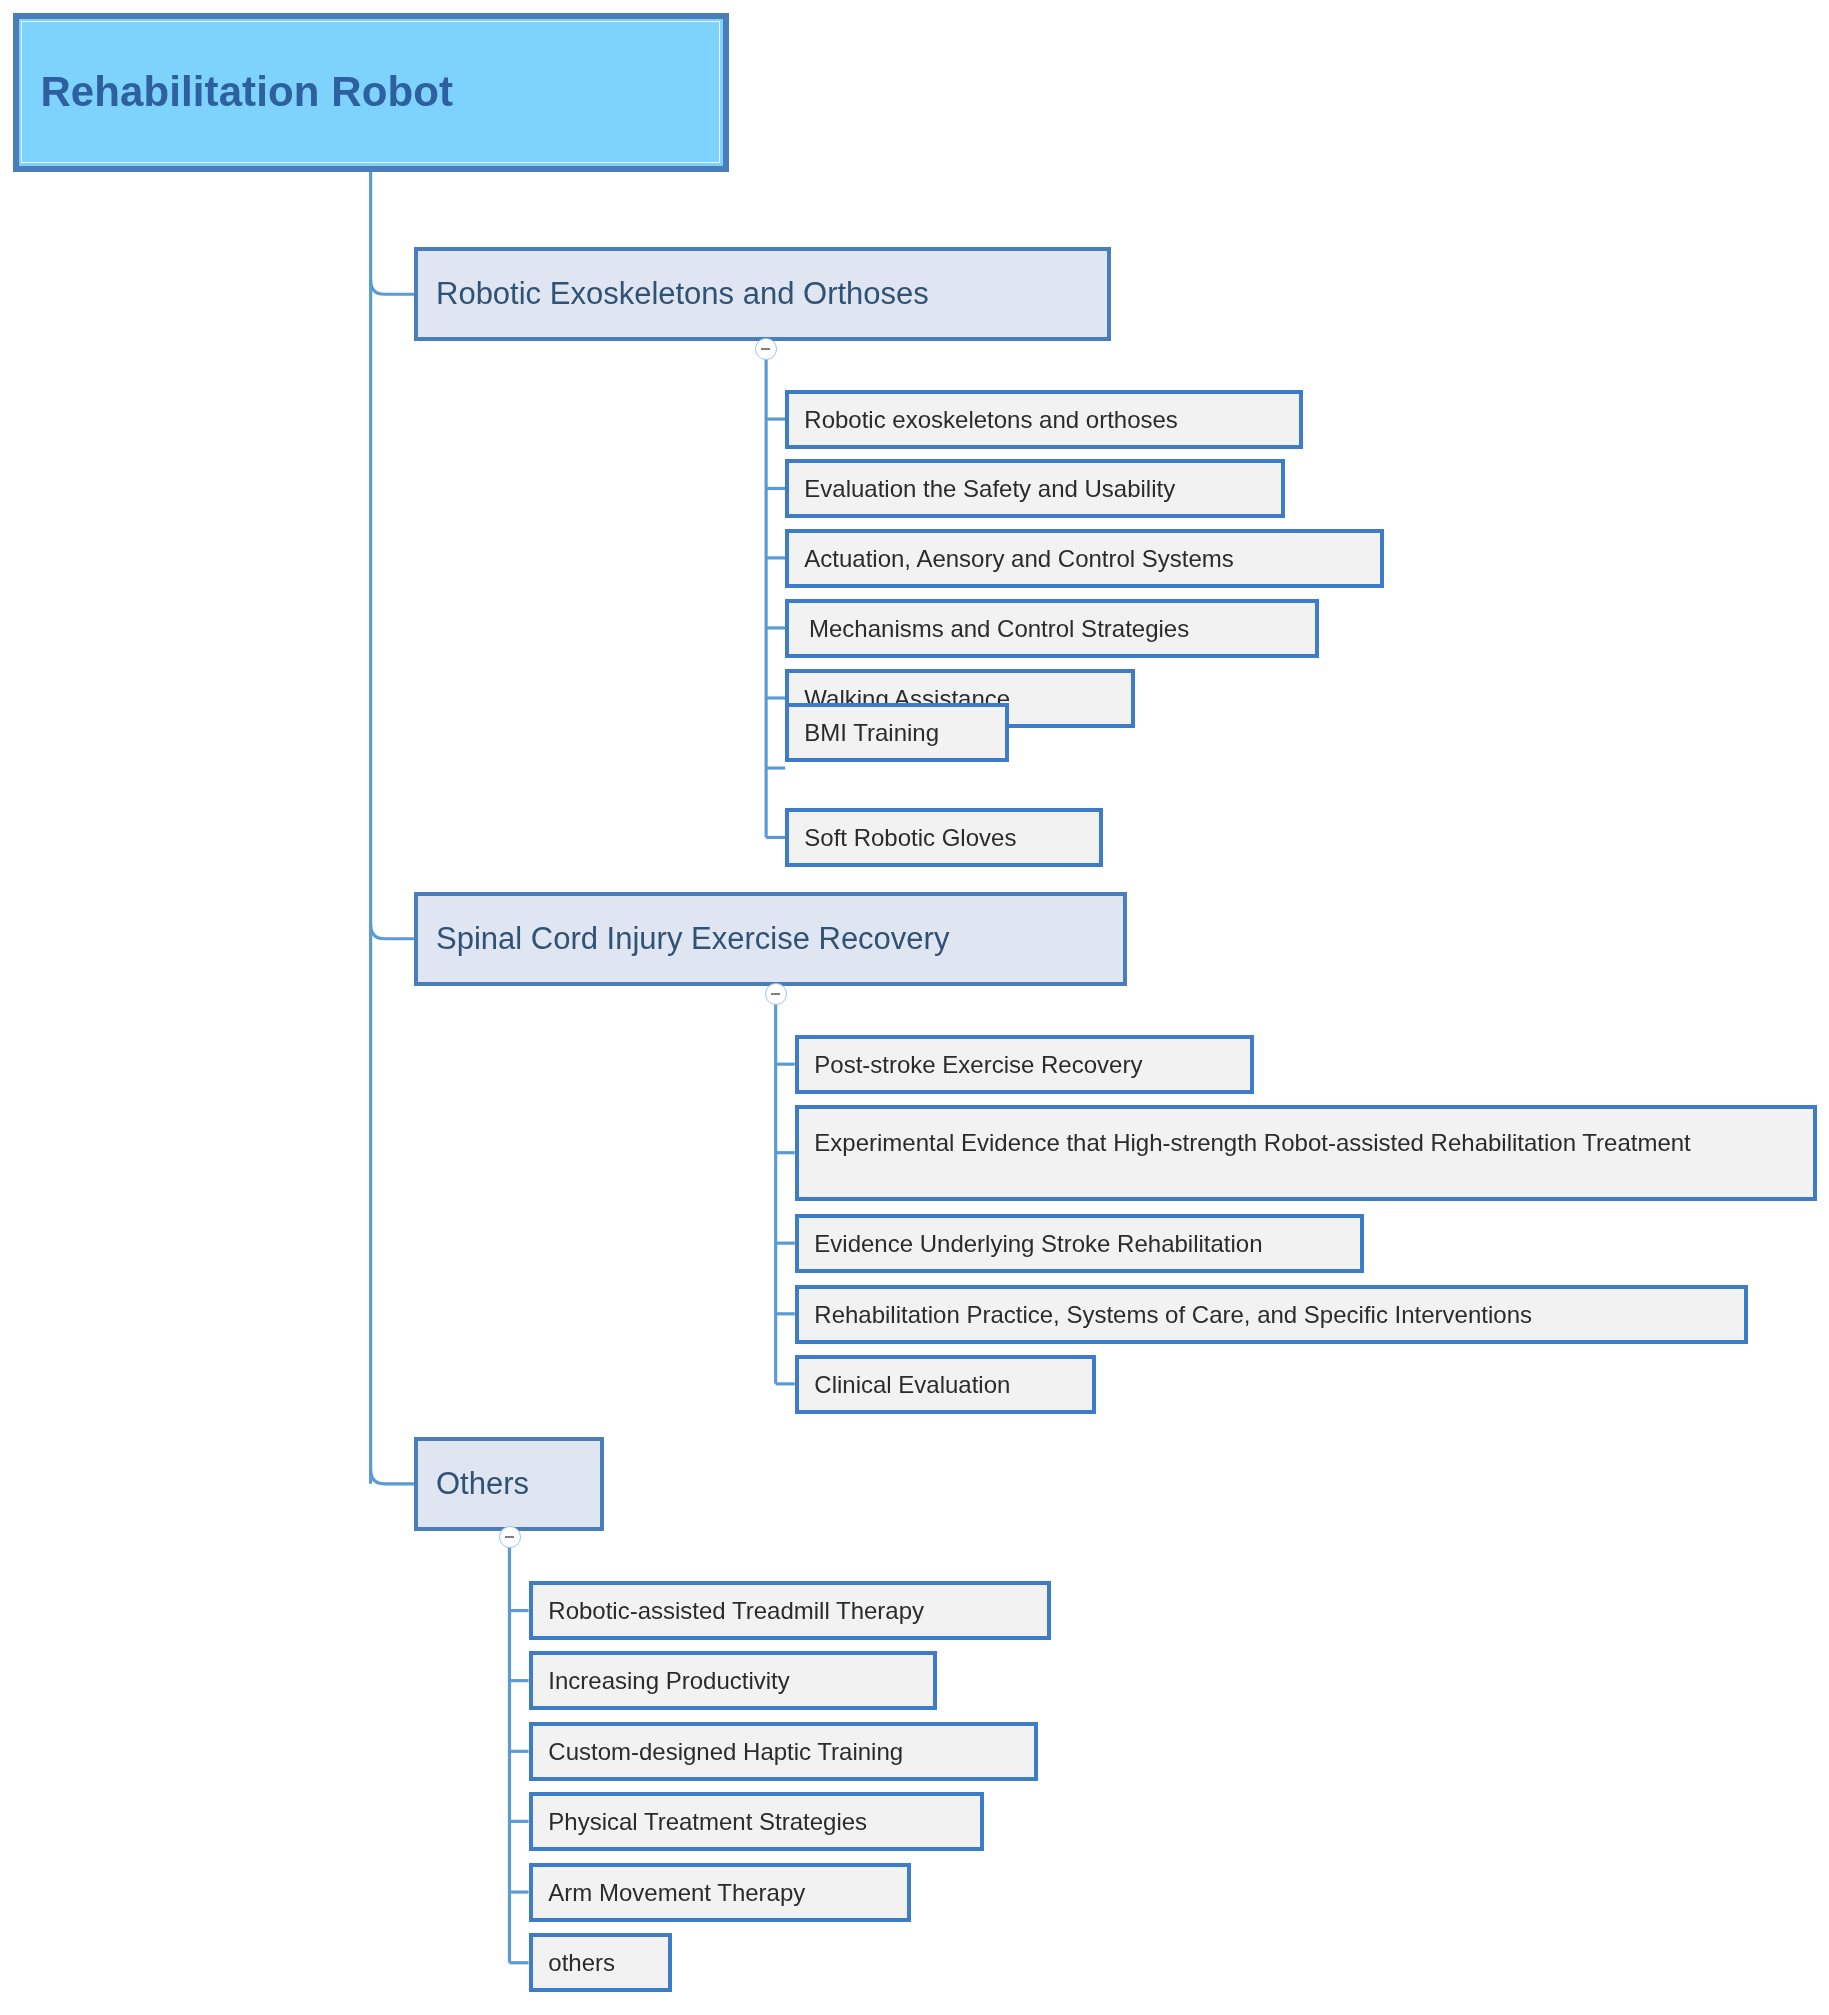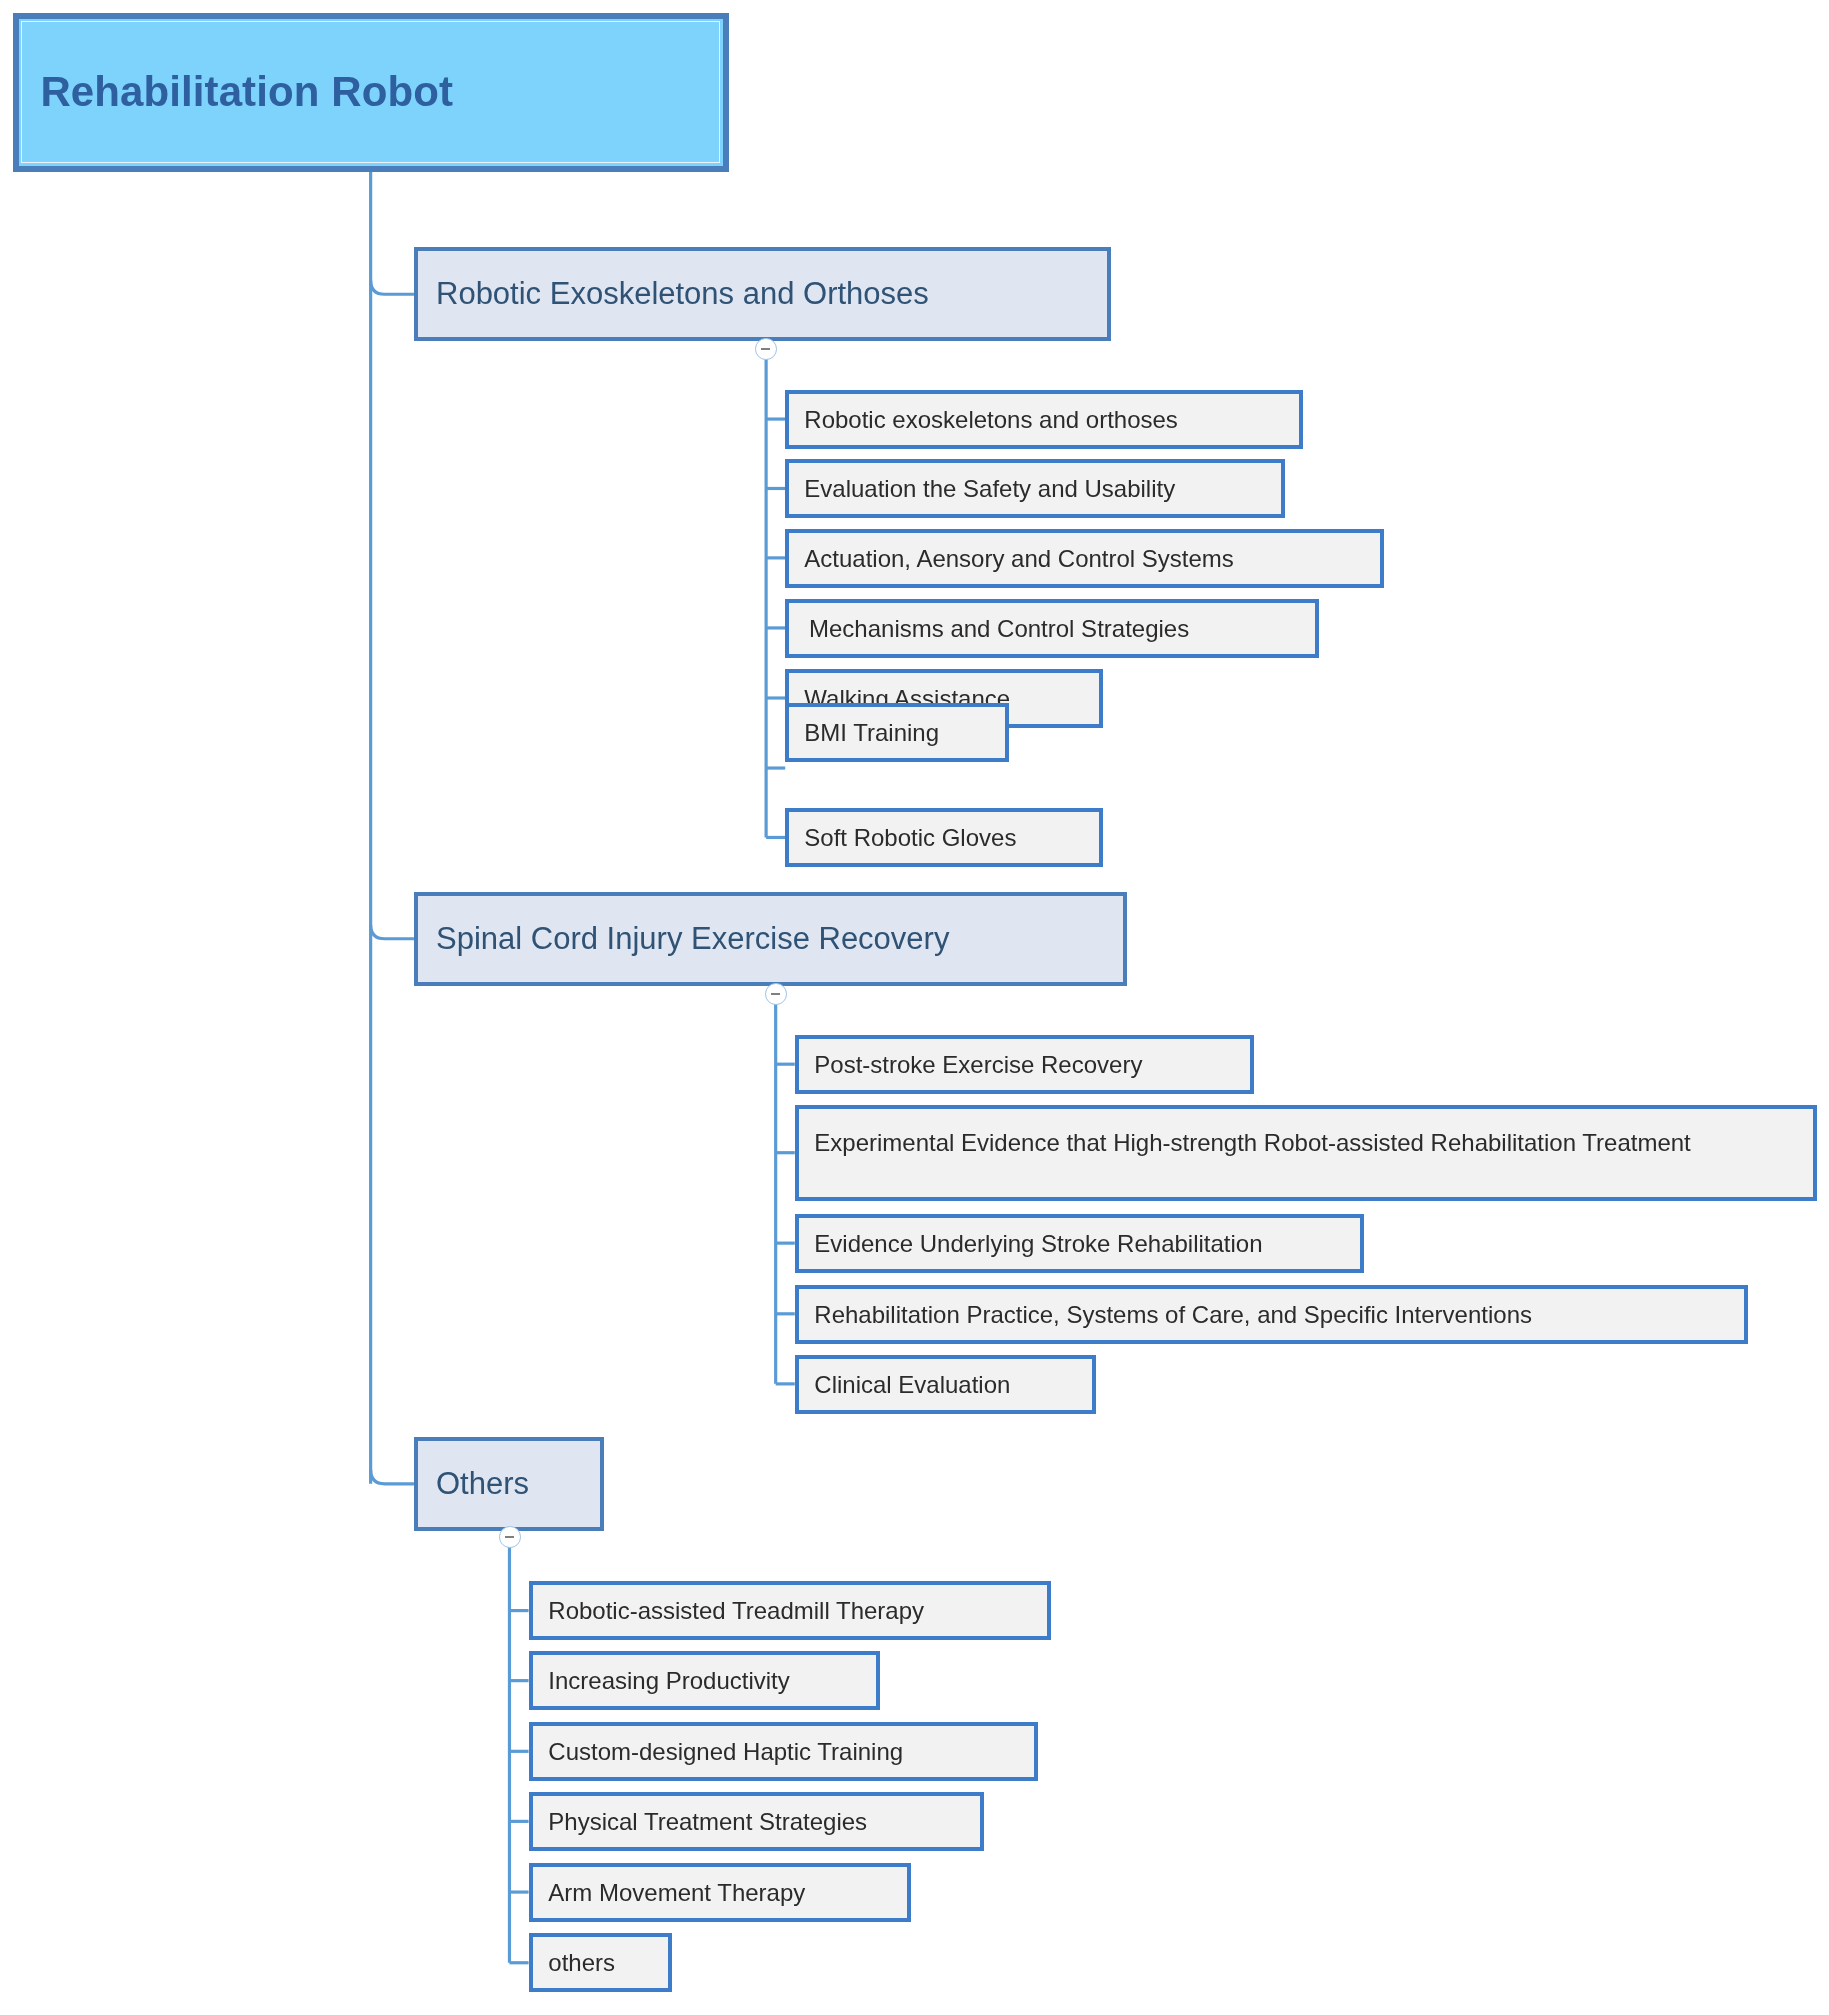--- a/index.html
+++ b/index.html
@@ -166,21 +166,21 @@
   </div>
   <div class="node leaf" style="left:785px; top:459px; width:500px; height:59px;">
     <span>Evaluation the Safety and Usability</span>
   </div>
   <div class="node leaf" style="left:785px; top:529px; width:599px; height:59px;">
     <span>Actuation, Aensory and Control Systems</span>
   </div>
   <div class="node leaf" style="left:785px; top:599px; width:534px; height:59px;padding-left:20px;">
     <span>Mechanisms and Control Strategies</span>
   </div>
-  <div class="node leaf" style="left:785px; top:669px; width:318px; height:59px;">
+  <div class="node leaf" style="left:785px; top:669px; width:350px; height:59px;">
     <span>Walking Assistance</span>
   </div>
   <div class="node leaf" style="left:785px; top:703px; width:224px; height:59px;">
     <span>BMI Training</span>
   </div>
   <div class="node leaf" style="left:785px; top:808px; width:318px; height:59px;">
     <span>Soft Robotic Gloves</span>
   </div>
 
   <div class="node branch" style="left:414px; top:892px; width:713px; height:94px;">
@@ -209,21 +209,21 @@
   <div class="node branch" style="left:414px; top:1437px; width:190px; height:94px;">
     <span>Others</span>
   </div>
   <div class="toggle" style="left:499px; top:1526px;">
     <span class="minus"></span>
   </div>
 
   <div class="node leaf" style="left:529px; top:1581px; width:522px; height:59px;">
     <span>Robotic-assisted Treadmill Therapy</span>
   </div>
-  <div class="node leaf" style="left:529px; top:1651px; width:351px; height:59px;">
+  <div class="node leaf" style="left:529px; top:1651px; width:408px; height:59px;">
     <span>Increasing Productivity</span>
   </div>
   <div class="node leaf" style="left:529px; top:1722px; width:509px; height:59px;">
     <span>Custom-designed Haptic Training</span>
   </div>
   <div class="node leaf" style="left:529px; top:1792px; width:455px; height:59px;">
     <span>Physical Treatment Strategies</span>
   </div>
   <div class="node leaf" style="left:529px; top:1863px; width:382px; height:59px;">
     <span>Arm Movement Therapy</span>

